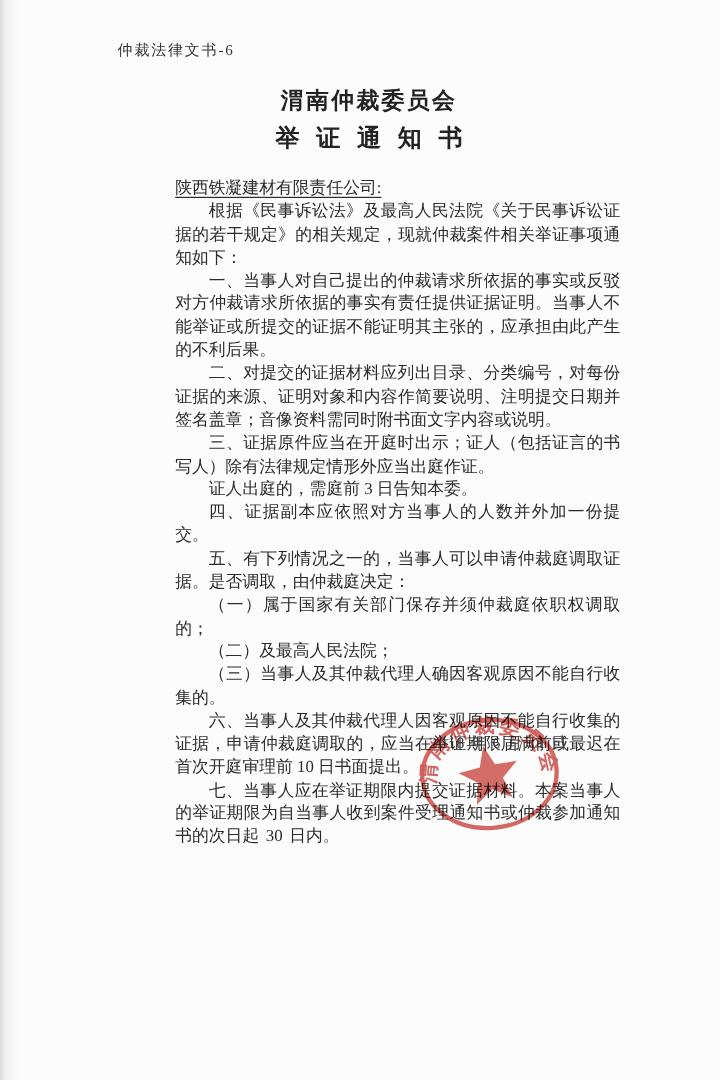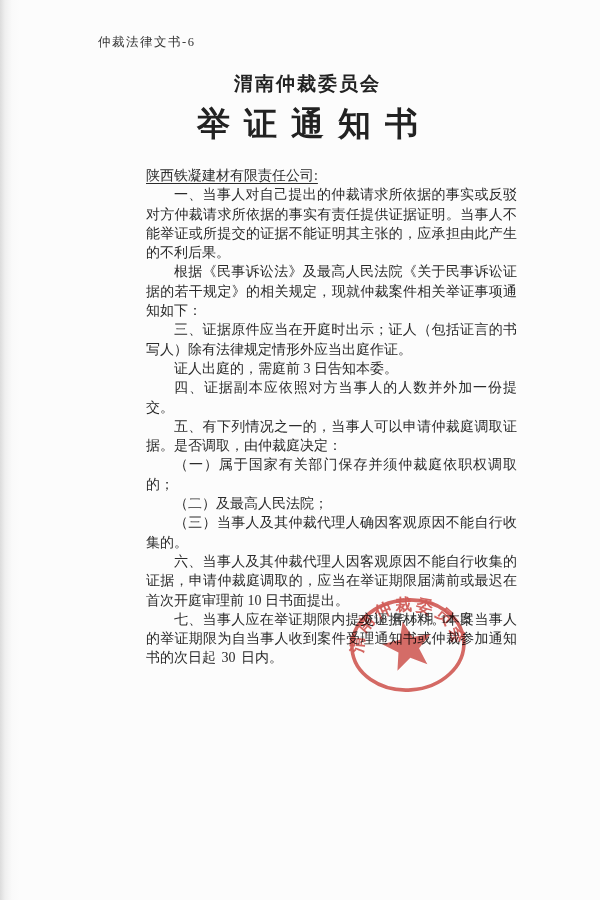--- a/index.html
+++ b/index.html
@@ -30,21 +30,21 @@
     margin-top:20px;
     text-align:center;
     font-size:19px;
     font-weight:bold;
     letter-spacing:2px;
     color:#222;
   }
   .doc-title{
     margin-top:5px;
     text-align:center;
-    font-size:33px;
+    font-size:20px;
     font-weight:bold;
     letter-spacing:14px;
     padding-left:14px; 
     color:#222;
   }
   .body-text{
     margin-top:19px;
     font-size:14px;
     line-height:19.3px;
     text-align:justify;
@@ -95,22 +95,23 @@
   <div class="content">
 
     <div class="doc-number">仲裁法律文书-6</div>
 
     <div class="org-title">渭南仲裁委员会</div>
 
     <div class="doc-title">举证通知书</div>
 
     <div class="body-text">
       <p class="recipient">陕西铁凝建材有限责任公司:</p>
+      <p>根据《民事诉讼法》及最高人民法院《关于民事诉讼证据的若干规定》的相关规定，现就仲裁案件相关举证事项通知如下：</p>
       <p>一、当事人对自己提出的仲裁请求所依据的事实或反驳对方仲裁请求所依据的事实有责任提供证据证明。当事人不能举证或所提交的证据不能证明其主张的，应承担由此产生的不利后果。</p>
-      <p>根据《民事诉讼法》及最高人民法院《关于民事诉讼证据的若干规定》的相关规定，现就仲裁案件相关举证事项通知如下：</p>
+      <p>二、对提交的证据材料应列出目录、分类编号，对每份证据的来源、证明对象和内容作简要说明、注明提交日期并签名盖章；音像资料需同时附书面文字内容或说明。</p>
       <p>三、证据原件应当在开庭时出示；证人（包括证言的书写人）除有法律规定情形外应当出庭作证。</p>
       <p>证人出庭的，需庭前 3 日告知本委。</p>
       <p>四、证据副本应依照对方当事人的人数并外加一份提交。</p>
       <p>五、有下列情况之一的，当事人可以申请仲裁庭调取证据。是否调取，由仲裁庭决定：</p>
       <p>（一）属于国家有关部门保存并须仲裁庭依职权调取的；</p>
       <p>（二）及最高人民法院；</p>
       <p>（三）当事人及其仲裁代理人确因客观原因不能自行收集的。</p>
       <p>六、当事人及其仲裁代理人因客观原因不能自行收集的证据，申请仲裁庭调取的，应当在举证期限届满前或最迟在首次开庭审理前 10 日书面提出。</p>
       <p><span>七、当事人应在举证期限内提交证据材料。本案当事人的举证期限为自当事人收到案件受理通知书或仲裁参加通知书的次日起</span> <span class="u-num">30</span> <span>日内。</span></p>
     </div>

